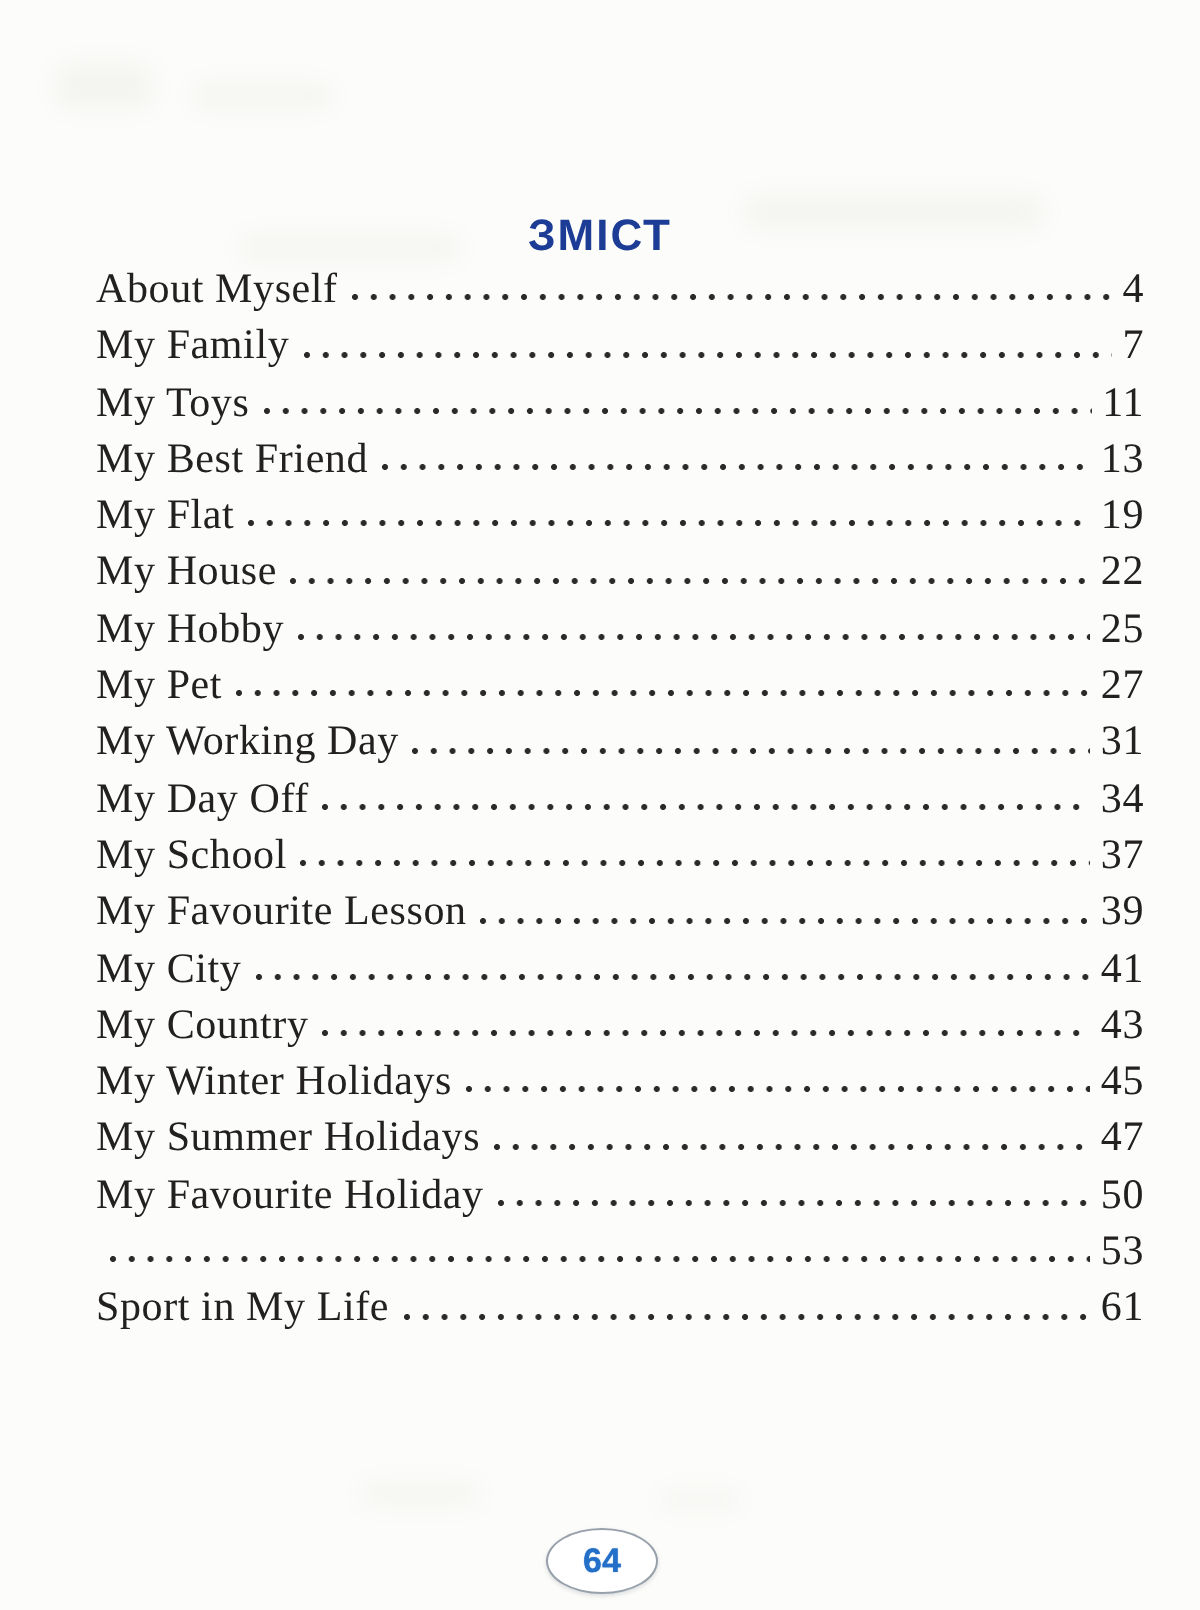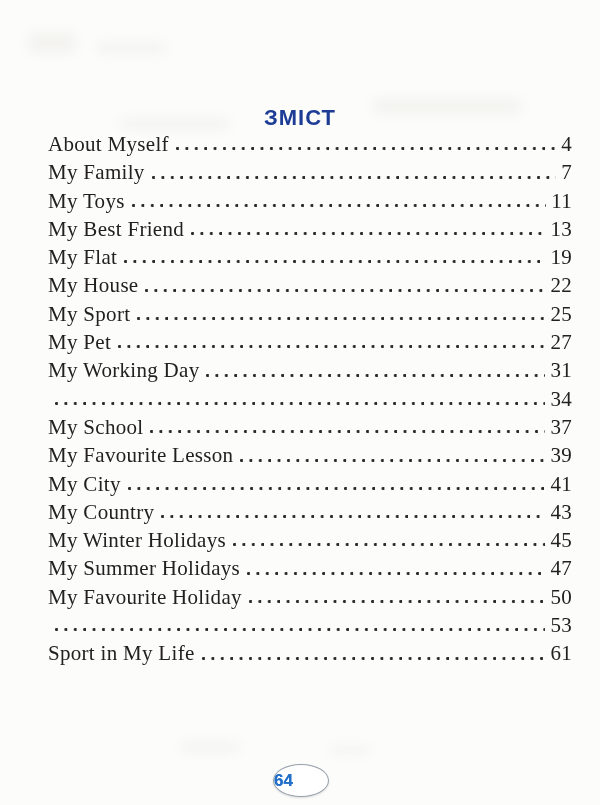--- a/index.html
+++ b/index.html
@@ -84,21 +84,21 @@
     left: 273px;
     top: 764px;
     width: 54px;
     height: 31px;
     border: 1.6px solid #97a0ab;
     border-radius: 50%;
     background: #ffffff;
     box-shadow: 0 1px 2px rgba(120,130,140,0.25);
     display: flex;
     align-items: center;
-    justify-content: flex-start;
+    justify-content: center;
     font-family: "Liberation Sans", sans-serif;
     font-weight: bold;
     font-size: 17px;
     color: var(--badge-color, #2470c8);
     text-shadow: 0 0 0.5px #2470c8;
   }
 </style>
 </head>
 <body style="--title-color: #1c3c96; --badge-color: #2470c8;">
 
@@ -142,38 +142,39 @@
     <span class="toc-page">19</span>
   </div>
 
   <div class="toc-row">
     <span class="toc-label">My House</span>
     <span class="leader"></span>
     <span class="toc-page">22</span>
   </div>
 
   <div class="toc-row">
-    <span class="toc-label">My Sport</span>
+    <span class="toc-label">My Hobby</span>
     <span class="leader"></span>
     <span class="toc-page">25</span>
   </div>
 
   <div class="toc-row">
     <span class="toc-label">My Pet</span>
     <span class="leader"></span>
     <span class="toc-page">27</span>
   </div>
 
   <div class="toc-row">
     <span class="toc-label">My Working Day</span>
     <span class="leader"></span>
     <span class="toc-page">31</span>
   </div>
 
   <div class="toc-row">
+    <span class="toc-label">My Day Off</span>
     <span class="leader"></span>
     <span class="toc-page">34</span>
   </div>
 
   <div class="toc-row">
     <span class="toc-label">My School</span>
     <span class="leader"></span>
     <span class="toc-page">37</span>
   </div>
 

